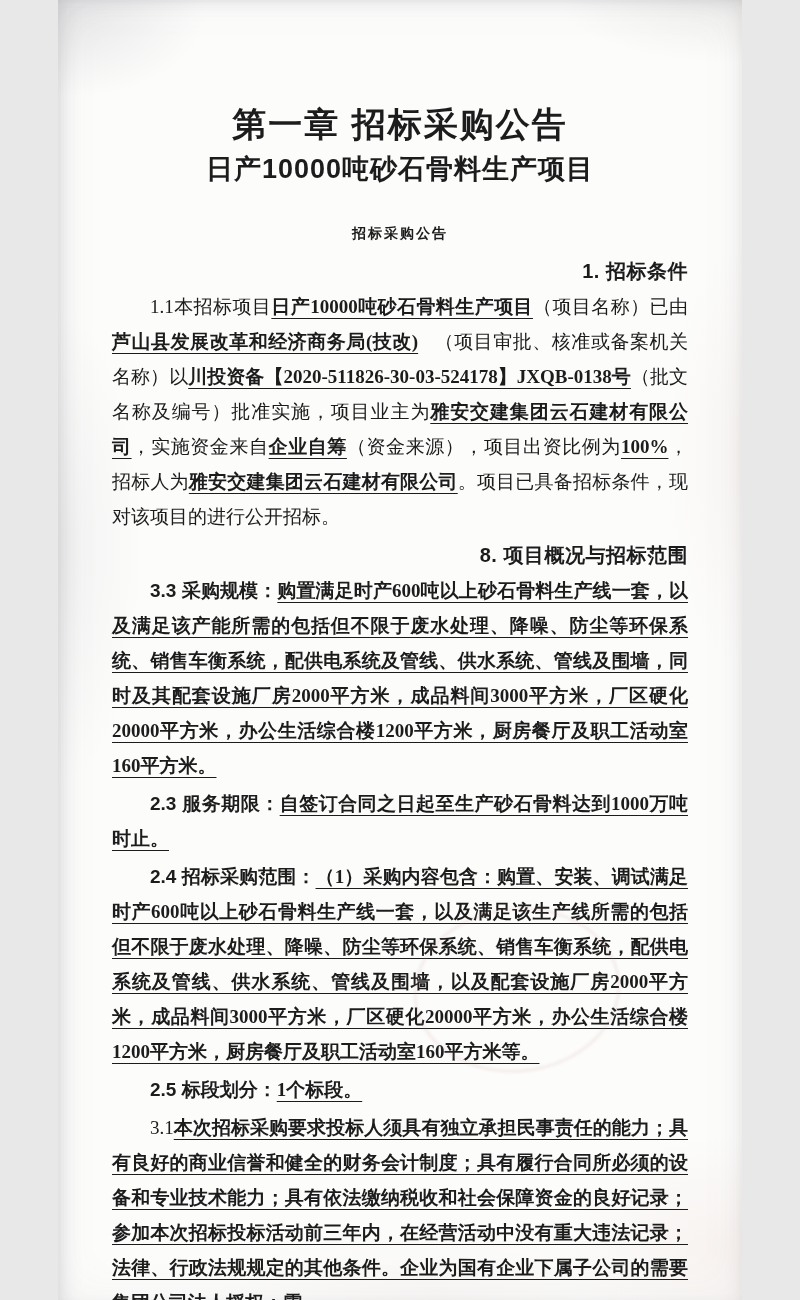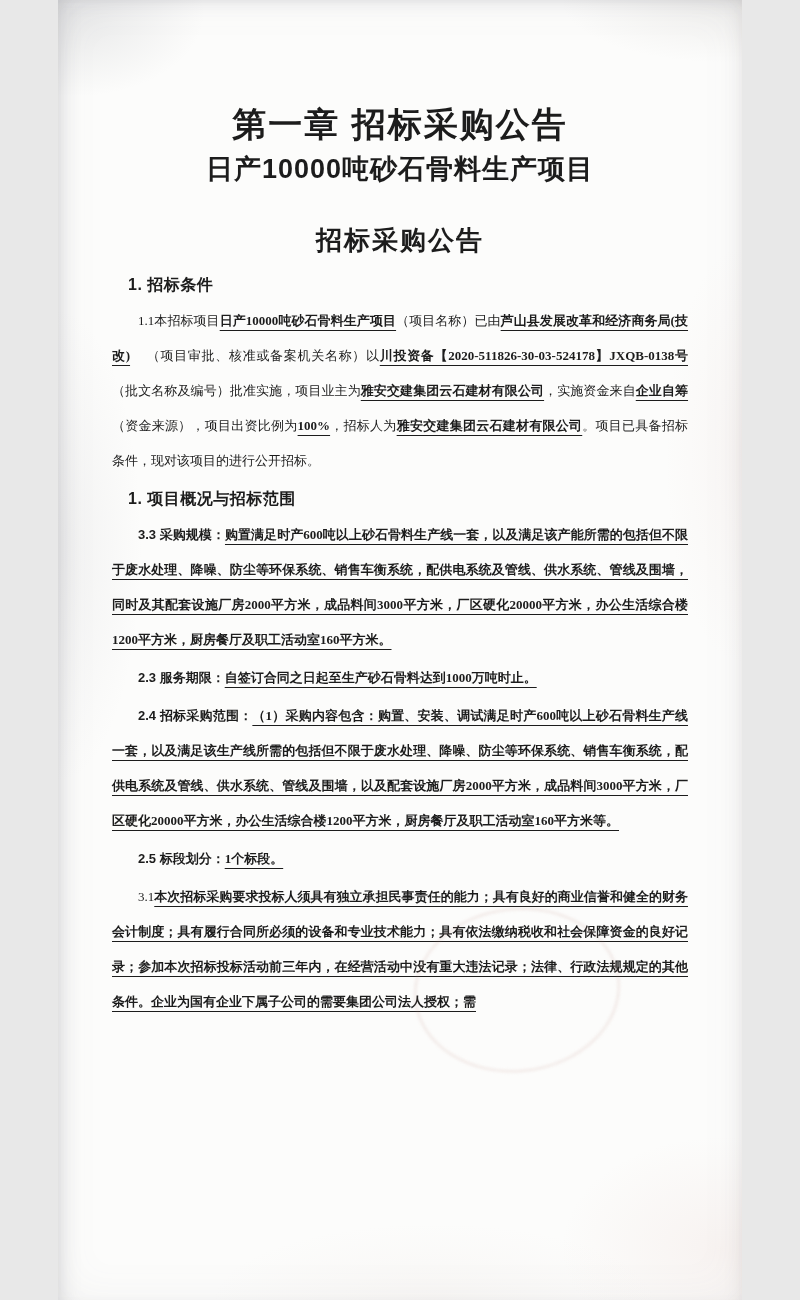--- a/index.html
+++ b/index.html
@@ -22,24 +22,24 @@
       inset 0 14px 18px -14px rgba(120,120,130,0.20);
     overflow:hidden;
     color:#1c1c1c;
     font-family:"Liberation Serif","DejaVu Serif",serif;
   }
   .content{padding:104px 54px 0 54px;}
   .t-center{text-align:center;}
   .hd{font-family:"Liberation Sans","DejaVu Sans",sans-serif;font-weight:700;}
   .chapter-title{font-size:34px;line-height:1.2;margin:0 0 8px 0;letter-spacing:2px;}
   .project-title{font-size:27px;line-height:1.2;margin:0 0 40px 0;letter-spacing:1px;}
-  .notice-title{font-size:26px;line-height:1.2;margin:0 0 16px 0;letter-spacing:2px;}
-  .sec-head{font-size:16px;line-height:26px;margin:8px 0 5px 16px;letter-spacing:0.5px;}
+  .notice-title{font-size:14px;line-height:1.2;margin:0 0 16px 0;letter-spacing:2px;}
+  .sec-head{font-size:20px;line-height:26px;margin:8px 0 5px 8px;letter-spacing:0.5px;text-align:right;}
   .para{
-    font-size:13px;line-height:35px;
+    font-size:19px;line-height:35px;
     text-align:justify;text-justify:inter-ideograph;
     text-indent:2em;margin:0 0 3px 0;
   }
   .u{
     font-weight:700;
     text-decoration:underline;
     text-decoration-thickness:1.2px;
     text-underline-offset:5px;
   }
   .lbl{font-family:"Liberation Sans","DejaVu Sans",sans-serif;font-weight:700;}
@@ -64,21 +64,21 @@
     <div class="chapter-title hd t-center">第一章 招标采购公告</div>
 
     <div class="project-title hd t-center">日产10000吨砂石骨料生产项目</div>
 
     <div class="notice-title hd t-center">招标采购公告</div>
 
     <div class="sec-head hd">1. 招标条件</div>
 
     <p class="para"><span>1.1本招标项目</span><span class="u">日产10000吨砂石骨料生产项目</span><span>（项目名称）已由</span><span class="u">芦山县发展改革和经济商务局(技改)</span><span class="u blank-slot"></span><span>（项目审批、核准或备案机关名称）以</span><span class="u">川投资备【2020-511826-30-03-524178】JXQB-0138号</span><span>（批文名称及编号）批准实施，项目业主为</span><span class="u">雅安交建集团云石建材有限公司</span><span>，实施资金来自</span><span class="u">企业自筹</span><span>（资金来源），项目出资比例为</span><span class="u">100%</span><span>，招标人为</span><span class="u">雅安交建集团云石建材有限公司</span><span>。项目已具备招标条件，现对该项目的进行公开招标。</span></p>
 
-    <div class="sec-head hd">1. 项目概况与招标范围</div>
+    <div class="sec-head hd">8. 项目概况与招标范围</div>
 
 
     <p class="para"><span class="lbl">3.3 采购规模：</span><span class="u">购置满足时产600吨以上砂石骨料生产线一套，以及满足该产能所需的包括但不限于废水处理、降噪、防尘等环保系统、销售车衡系统，配供电系统及管线、供水系统、管线及围墙，同时及其配套设施厂房2000平方米，成品料间3000平方米，厂区硬化20000平方米，办公生活综合楼1200平方米，厨房餐厅及职工活动室160平方米。</span></p>
 
     <p class="para"><span class="lbl">2.3 服务期限：</span><span class="u">自签订合同之日起至生产砂石骨料达到1000万吨时止。</span></p>
 
     <p class="para"><span class="lbl">2.4 招标采购范围：</span><span class="u">（1）采购内容包含：购置、安装、调试满足时产600吨以上砂石骨料生产线一套，以及满足该生产线所需的包括但不限于废水处理、降噪、防尘等环保系统、销售车衡系统，配供电系统及管线、供水系统、管线及围墙，以及配套设施厂房2000平方米，成品料间3000平方米，厂区硬化20000平方米，办公生活综合楼1200平方米，厨房餐厅及职工活动室160平方米等。</span></p>
 
 
     <p class="para"><span class="lbl">2.5 标段划分：</span><span class="u">1个标段。</span></p>

